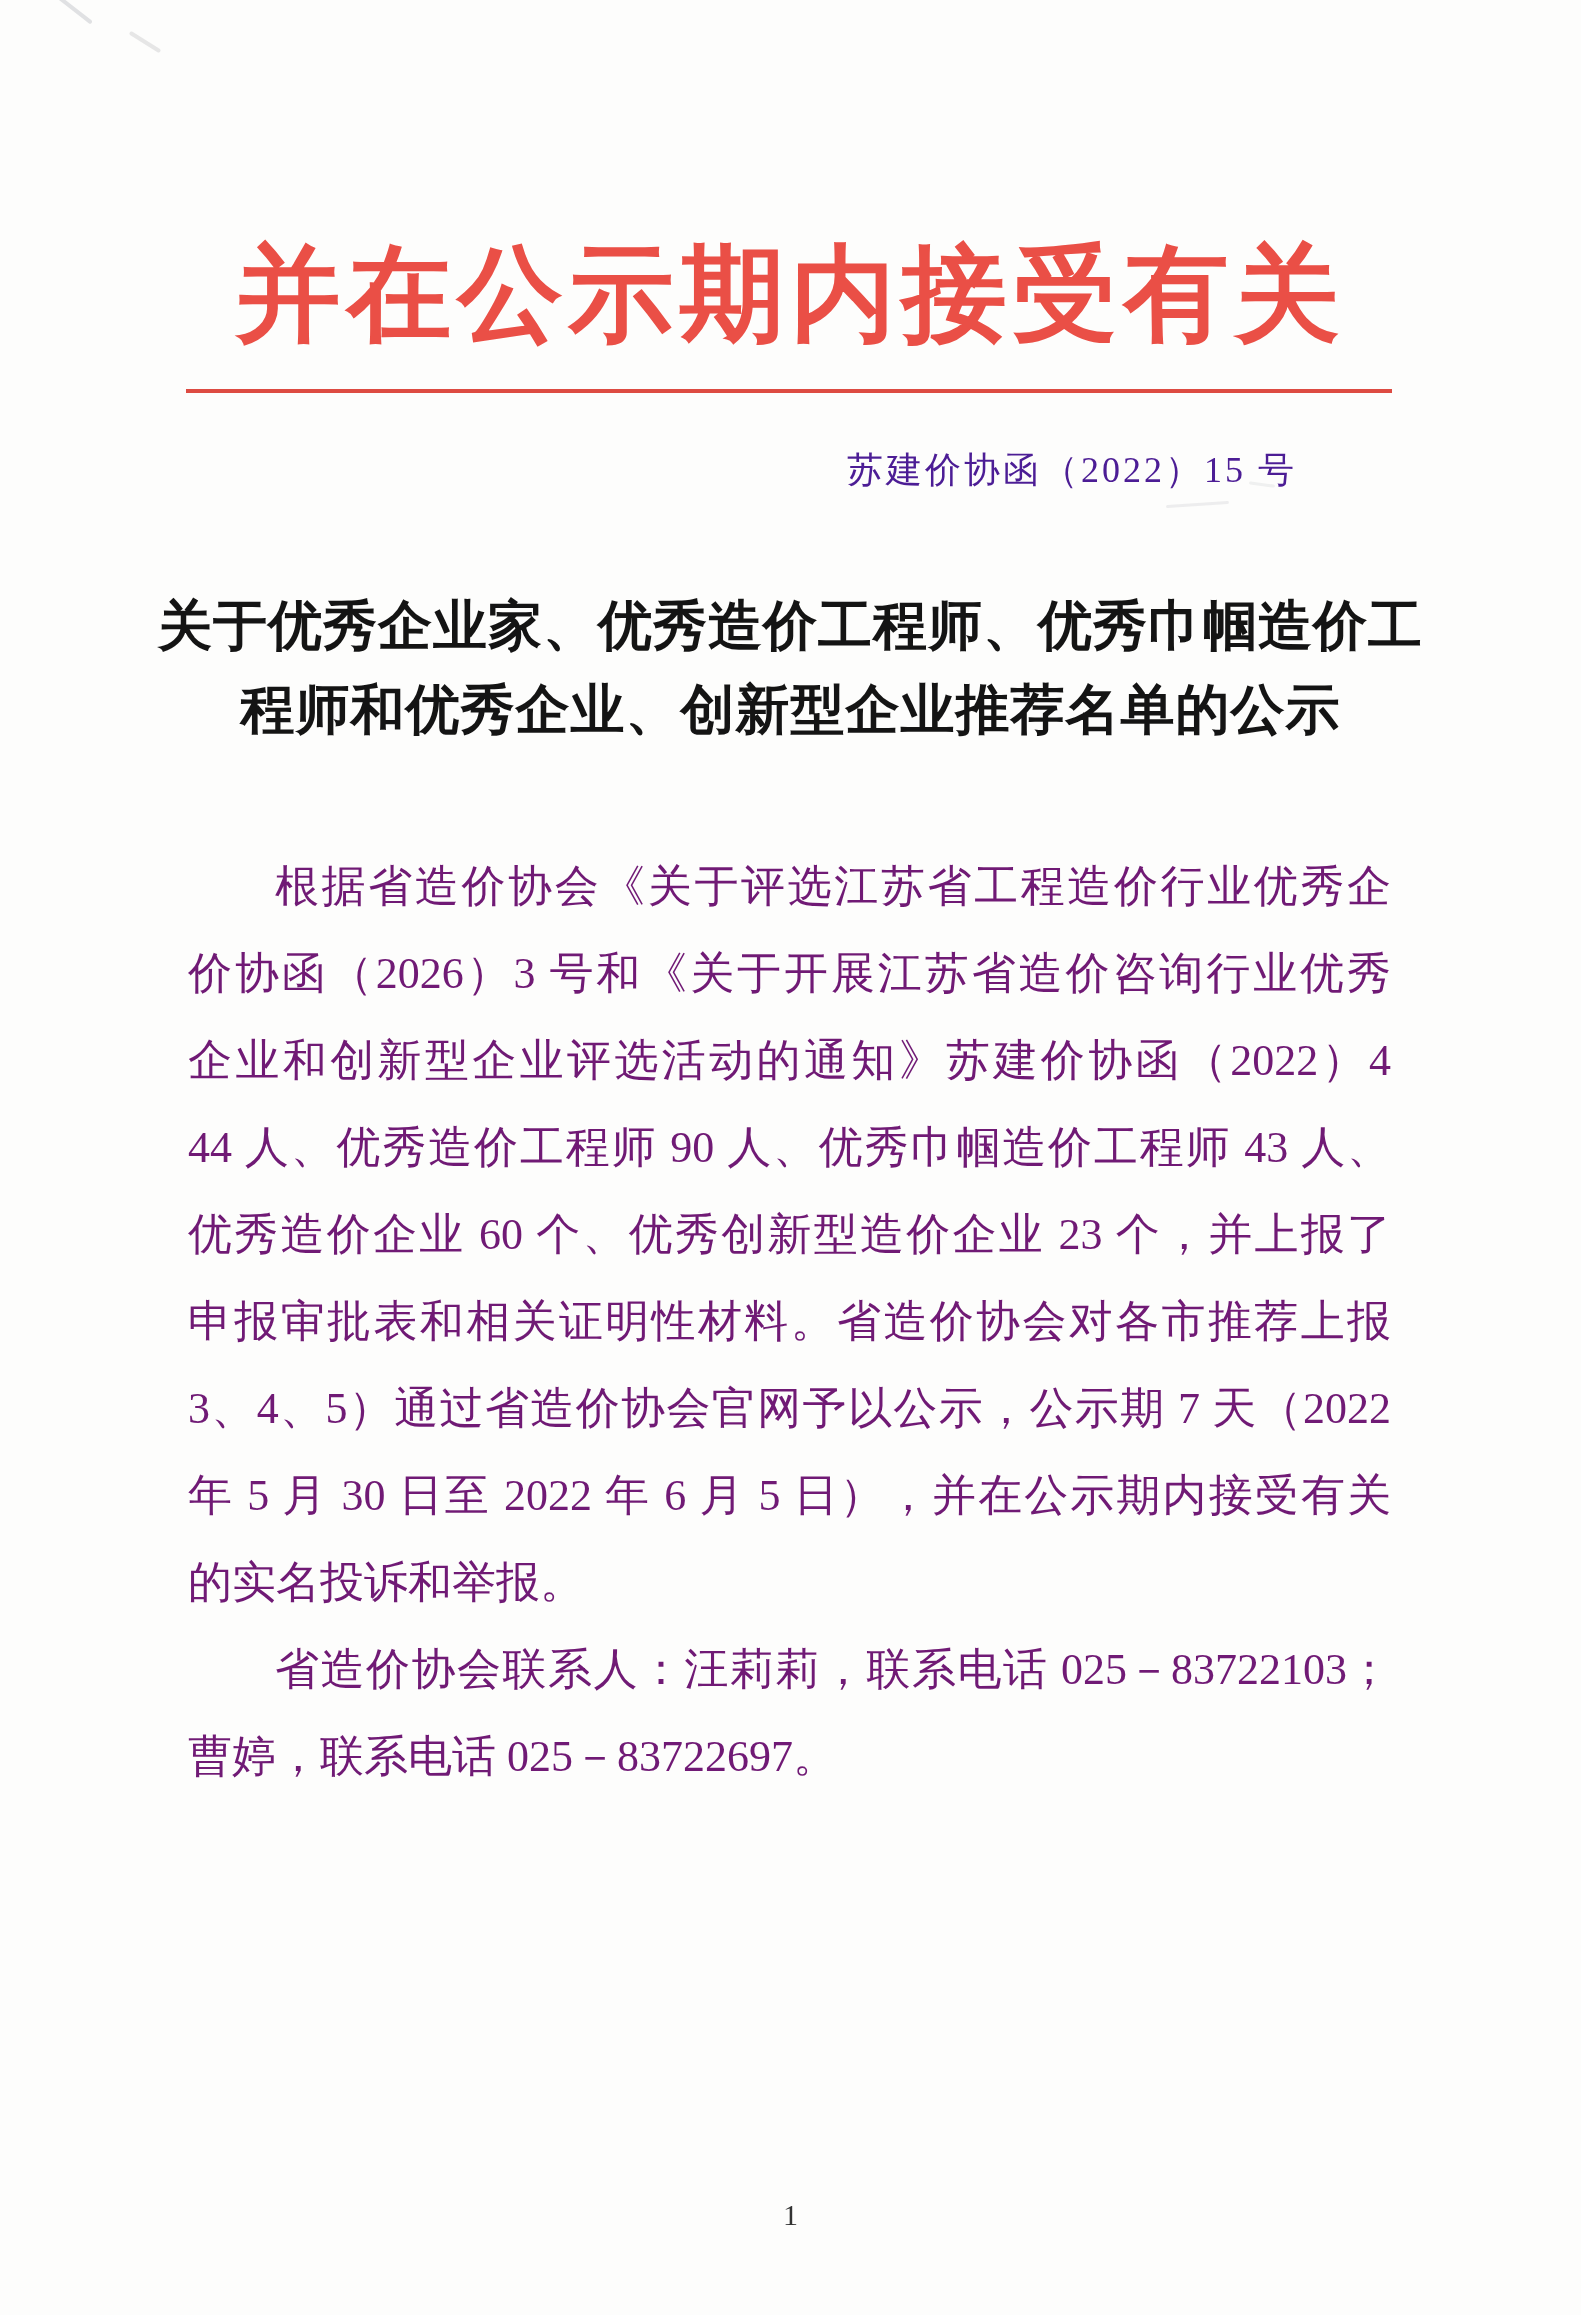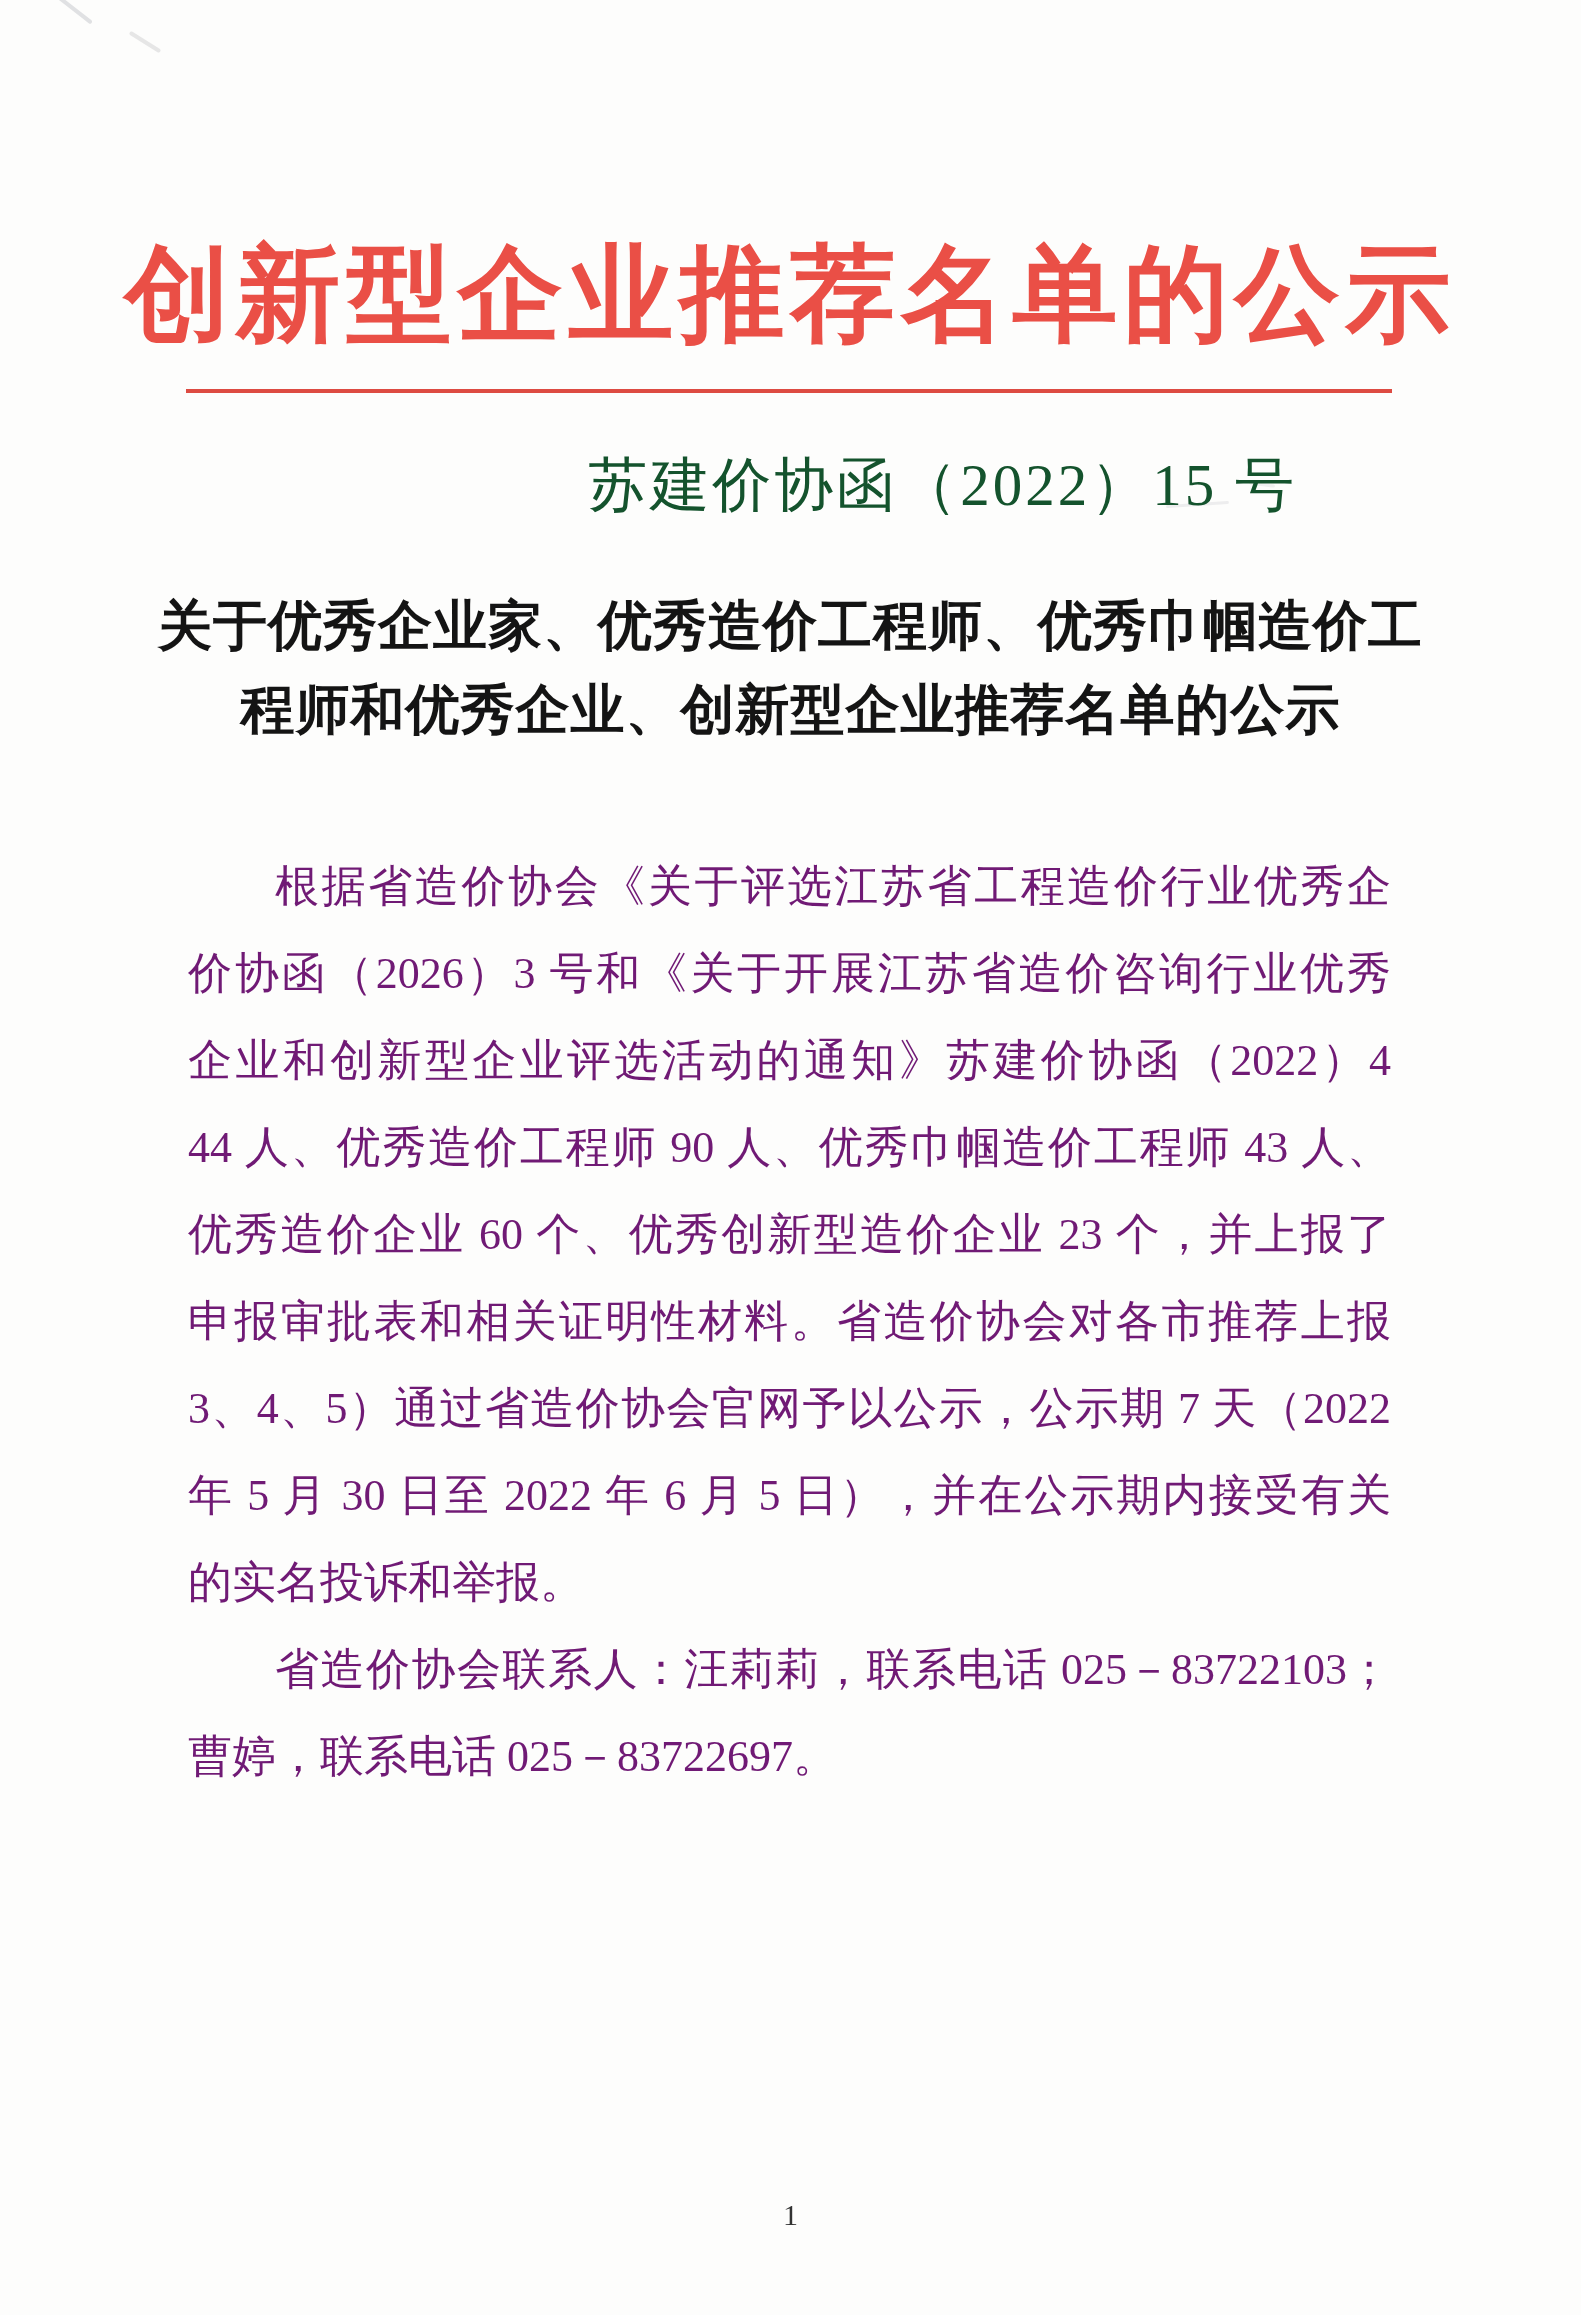--- a/index.html
+++ b/index.html
@@ -21,21 +21,21 @@
     letter-spacing:6px;
     white-space:nowrap;
   }
   .rule{
     position:absolute;top:389px;left:186px;
     width:1206px;height:4px;
     background:#dd4b42;
   }
   .doc-number{
     position:absolute;top:446px;right:284px;
-    font-size:59px;color:#14532d;
+    font-size:36px;color:#4c1d95;
     letter-spacing:3px;
     white-space:nowrap;
   }
   .doc-title{
     position:absolute;top:584px;left:119px;width:1343px;
     text-align:center;
     font-weight:bold;
     font-size:54px;line-height:84px;
     color:#141414;
     letter-spacing:1px;
@@ -72,21 +72,21 @@
 </head>
 <body>
 
 <div class="page">
 
   <div class="artifact a1"></div>
   <div class="artifact a2"></div>
   <div class="artifact a3"></div>
   <div class="artifact a4"></div>
 
-  <div class="letterhead">创新型企业推荐名单的公示</div>
+  <div class="letterhead">并在公示期内接受有关</div>
 
   <div class="rule"></div>
 
   <div class="doc-number">苏建价协函（2022）15 号</div>
 
   <div class="doc-title">
     <div>关于优秀企业家、优秀造价工程师、优秀巾帼造价工</div>
     <div>程师和优秀企业、创新型企业推荐名单的公示</div>
   </div>
 

